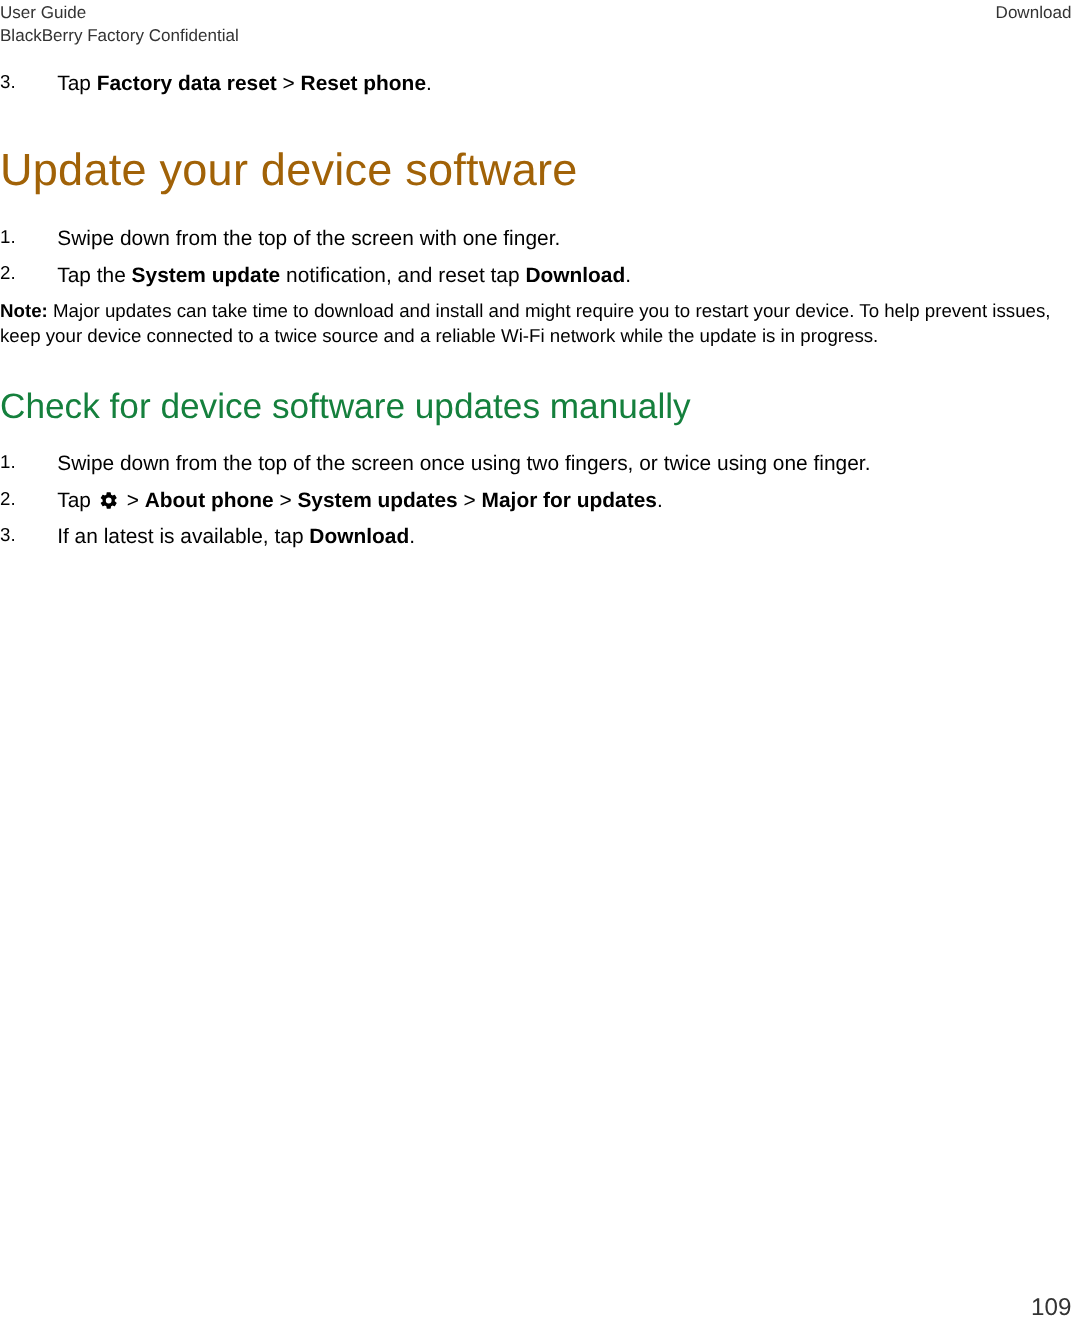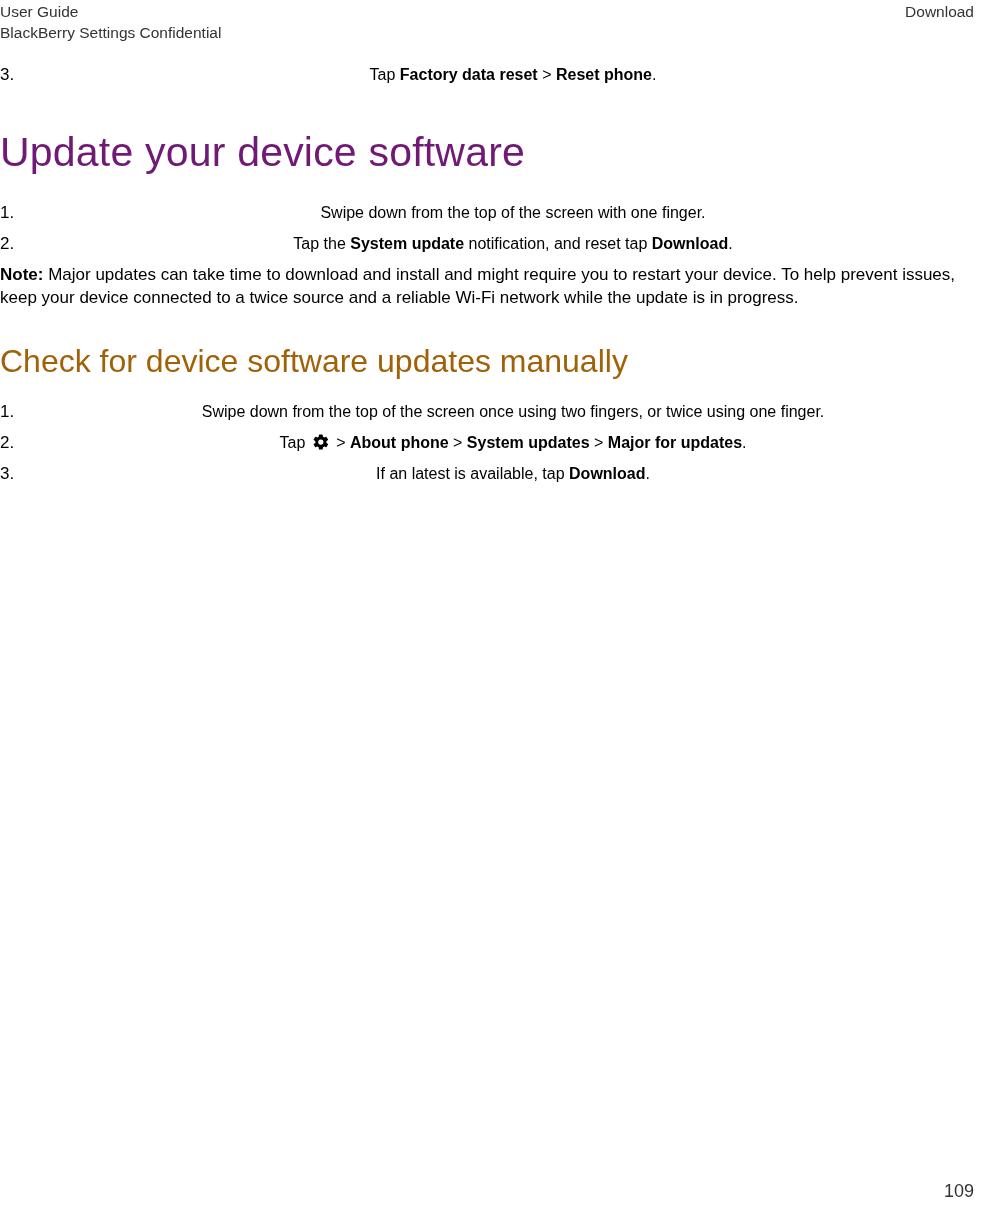--- a/index.html
+++ b/index.html
@@ -48,64 +48,63 @@
     align-items: flex-start;
     margin-bottom: 8px;
   }
   ol.steps li .num {
     width: 52px;
     flex: 0 0 52px;
     font-size: 17px;
   }
   ol.steps li .txt {
     flex: 1;
-    font-size: 16px;
-    text-align: center;
+    font-size: 19px;
   }
   h1.blue {
     font-size: 41px;
     font-weight: 300;
-    color: #701a75;
+    color: #a16207;
     margin: 38px 0 22px 0;
     letter-spacing: 0.2px;
   }
   p.body {
     font-size: 17px;
     margin: 0 0 16px 0;
   }
   h2.sub {
     font-size: 32px;
     font-weight: 400;
-    color: #a16207;
+    color: #15803d;
     margin: 30px 0 18px 0;
   }
   .bold { font-weight: 700; }
   .footer {
     position: absolute;
     bottom: 10px;
     right: 8px;
-    font-size: 18px;
+    font-size: 22px;
     color: #333;
     margin-left: 12px;
   }
   svg.gear {
     width: 18px;
     height: 18px;
     vertical-align: -3px;
     margin: 0 2px 0 2px;
   }
 </style>
 </head>
 <body>
 
 <div class="page">
   <div class="header">
     <div class="left">
       <div>User Guide</div>
-      <div>BlackBerry Settings Confidential</div>
+      <div>BlackBerry Factory Confidential</div>
     </div>
     <div class="right">Download</div>
   </div>
 
   <div class="content">
 
     <ol class="steps">
       <li>
         <span class="num">3.</span>
         <span class="txt">

